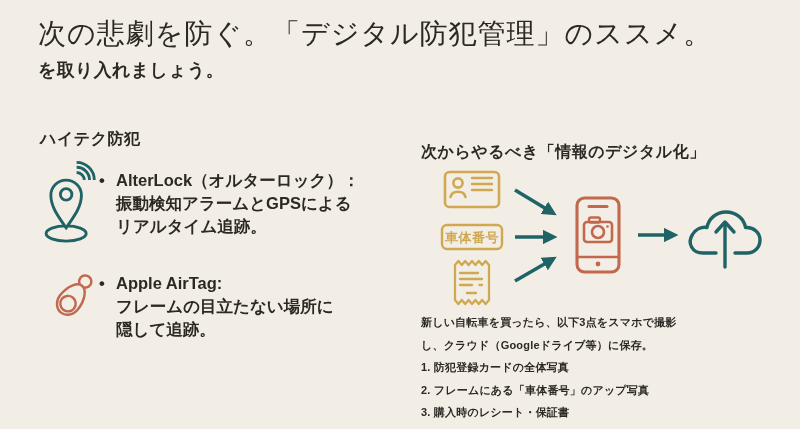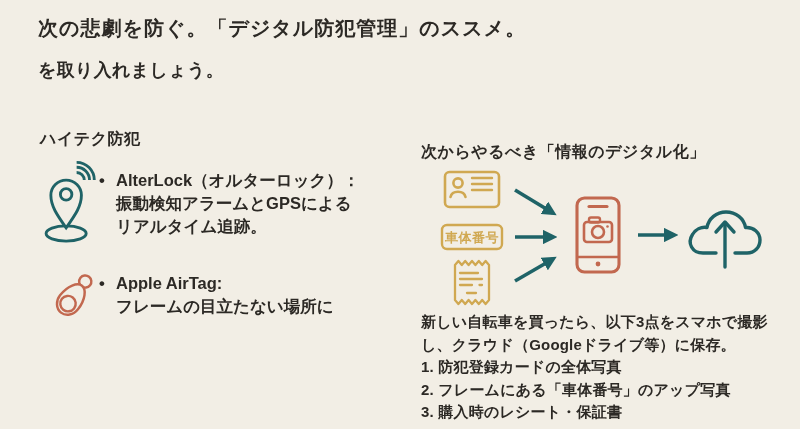--- a/index.html
+++ b/index.html
@@ -7,21 +7,21 @@
     width:800px;height:429px;
     background:#f2eee5;
     font-family:"Liberation Sans","DejaVu Sans",sans-serif;
     color:#2c2925;
     position:relative;
     overflow:hidden;
   }
   .abs{position:absolute;}
   .title{
     left:38px;top:15px;
-    font-size:20px;font-weight:bold;letter-spacing:1px;
+    font-size:28px;font-weight:normal;letter-spacing:1px;
     white-space:nowrap;
   }
   .subtitle{
     left:38px;top:57px;
     font-size:18px;font-weight:bold;line-height:26.5px;
     letter-spacing:0.3px;white-space:nowrap;
   }
   .section-heading{
     font-size:16px;font-weight:bold;letter-spacing:0.5px;white-space:nowrap;
   }
@@ -30,21 +30,21 @@
   .list-item{
     font-size:16.5px;font-weight:bold;line-height:23px;
     white-space:nowrap;
   }
   .item-1{left:99px;top:169px;}
   .item-2{left:99px;top:272px;}
   .bullet{position:absolute;left:0;top:0;}
   .list-item .line{padding-left:17px;}
   .note{
     left:421px;top:311px;
-    font-size:15px;font-weight:600;line-height:22.6px;
+    font-size:11px;font-weight:600;line-height:22.6px;
     letter-spacing:0.2px;white-space:nowrap;
   }
   .icon-gps{left:40px;top:161px;}
   .icon-airtag{left:42px;top:267px;}
   .diagram{left:422px;top:160px;}
   svg{display:block;}
 </style>
 </head>
 <body>
 
@@ -78,20 +78,21 @@
       <circle cx="32" cy="9.5" r="7.5"></circle>
       <path d="M32,16 C39,16 46,27 46,42 A14,16 0 1 1 18,42 C18,27 25,16 32,16 Z" fill="#f2eee5"></path>
       <circle cx="32" cy="44" r="9.5"></circle>
     </g>
   </svg>
 </div>
 <div class="abs list-item item-2">
   <span class="bullet">•</span>
   <div class="line">Apple AirTag:</div>
   <div class="line">フレームの目立たない場所に</div>
+  <div class="line">隠して追跡。</div>
 </div>
 
 <div class="abs section-heading heading-right">次からやるべき「情報のデジタル化」</div>
 
 <div class="abs diagram">
   <svg width="360" height="150" viewBox="0 0 360 150">
     <defs>
       <marker id="ah" markerWidth="4" markerHeight="4" refX="7" refY="5" viewBox="0 0 10 10" orient="auto">
         <path d="M0,0 L10,5 L0,10 Z" fill="#1f6367"></path>
       </marker>

